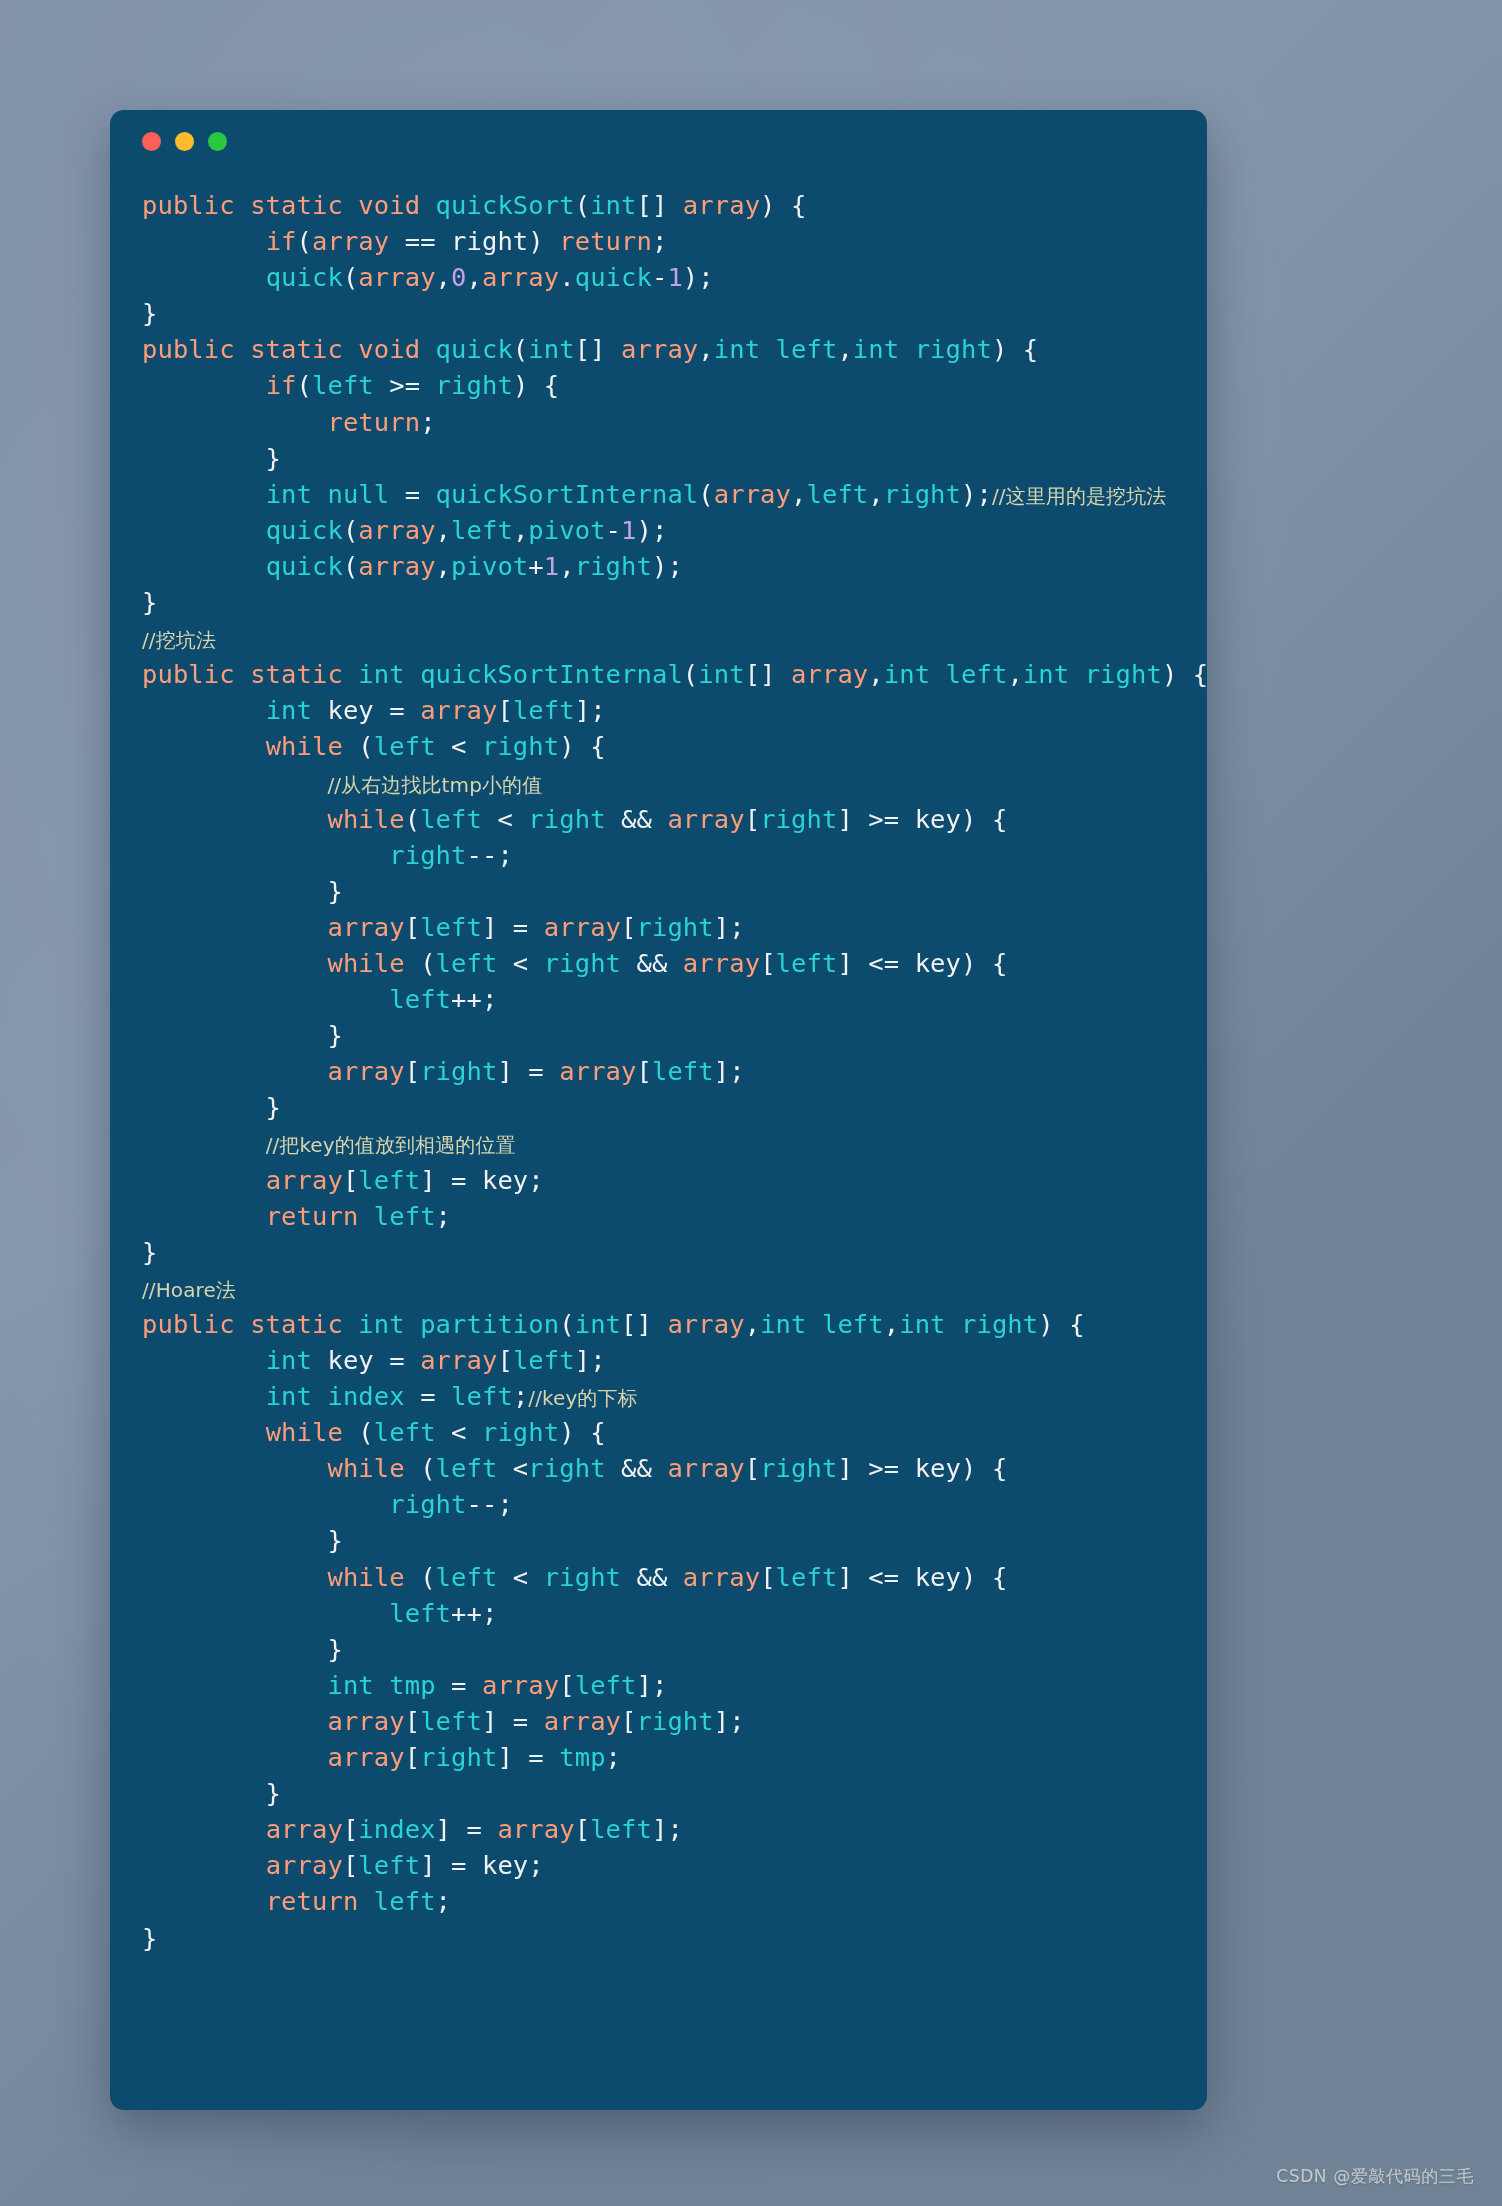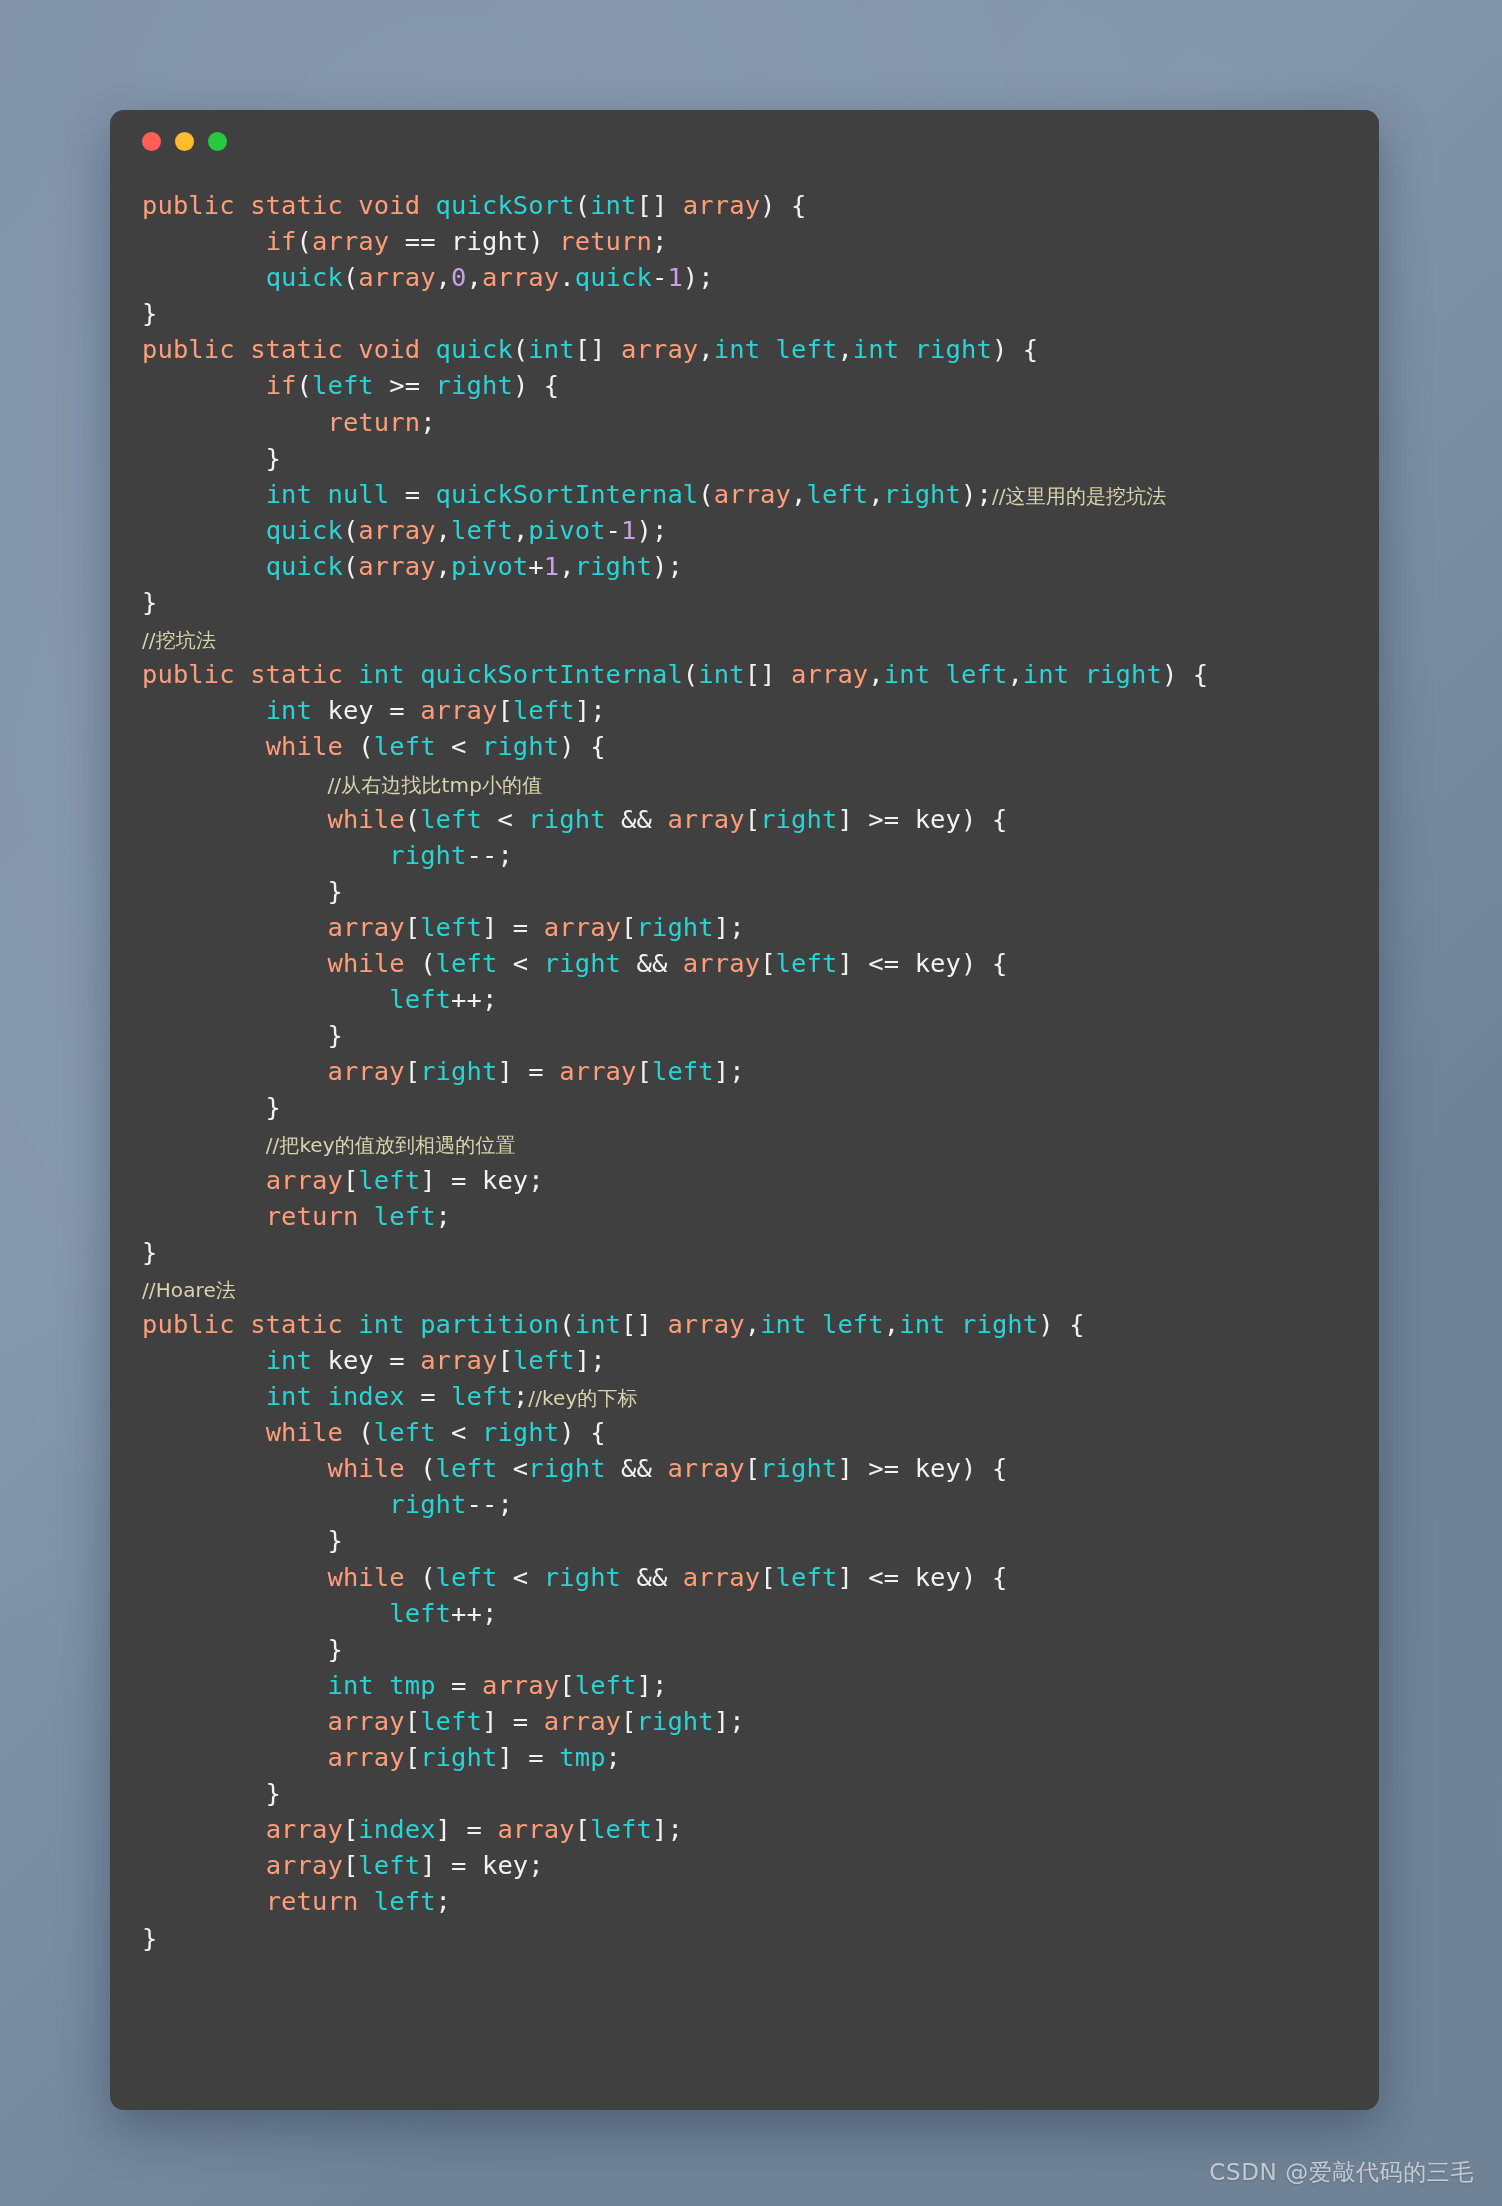--- a/index.html
+++ b/index.html
@@ -21,23 +21,23 @@
     position: absolute;
     inset: 0;
     background: radial-gradient(ellipse at 30% 20%, rgba(255,255,255,0.07) 0%, rgba(255,255,255,0) 60%);
     pointer-events: none;
   }
 
   #code-window {
     position: absolute;
     left: 110px;
     top: 110px;
-    width: 1269px;
+    width: 1097px;
     height: 2000px;
-    background: #404040;
+    background: #0c4a6e;
     border-radius: 14px;
     box-shadow: 0 18px 50px rgba(20,30,45,0.35);
     overflow: hidden;
   }
 
   #titlebar {
     height: 62px;
     display: flex;
     align-items: center;
     padding-left: 32px;
@@ -73,21 +73,21 @@
   .num  { color: #c7a0e8; }   
   .pun  { color: #f2f2f2; }   
   .cmt  { color: #d8d4ac; }   
   .cjk  { font-family: "DejaVu Sans", "Liberation Sans", sans-serif; font-size: 20px; }
 
   #watermark {
     position: absolute;
     right: 28px;
     bottom: 18px;
     font-family: "DejaVu Sans", "Liberation Sans", sans-serif;
-    font-size: 23px;
+    font-size: 17px;
     color: rgba(255,255,255,0.62);
     letter-spacing: 0.6px;
     text-shadow: 0 1px 2px rgba(0,0,0,0.18);
   }
 </style>
 </head>
 <body>
 
 <div id="bg-sheen"></div>
 

